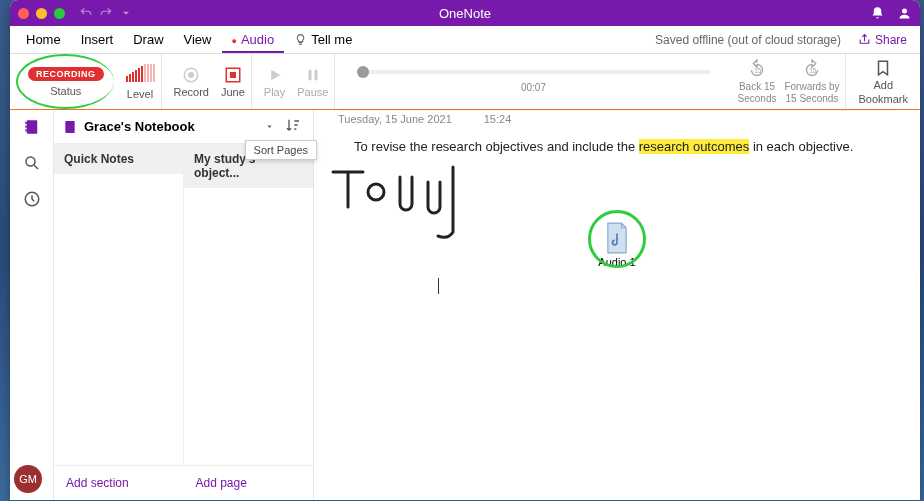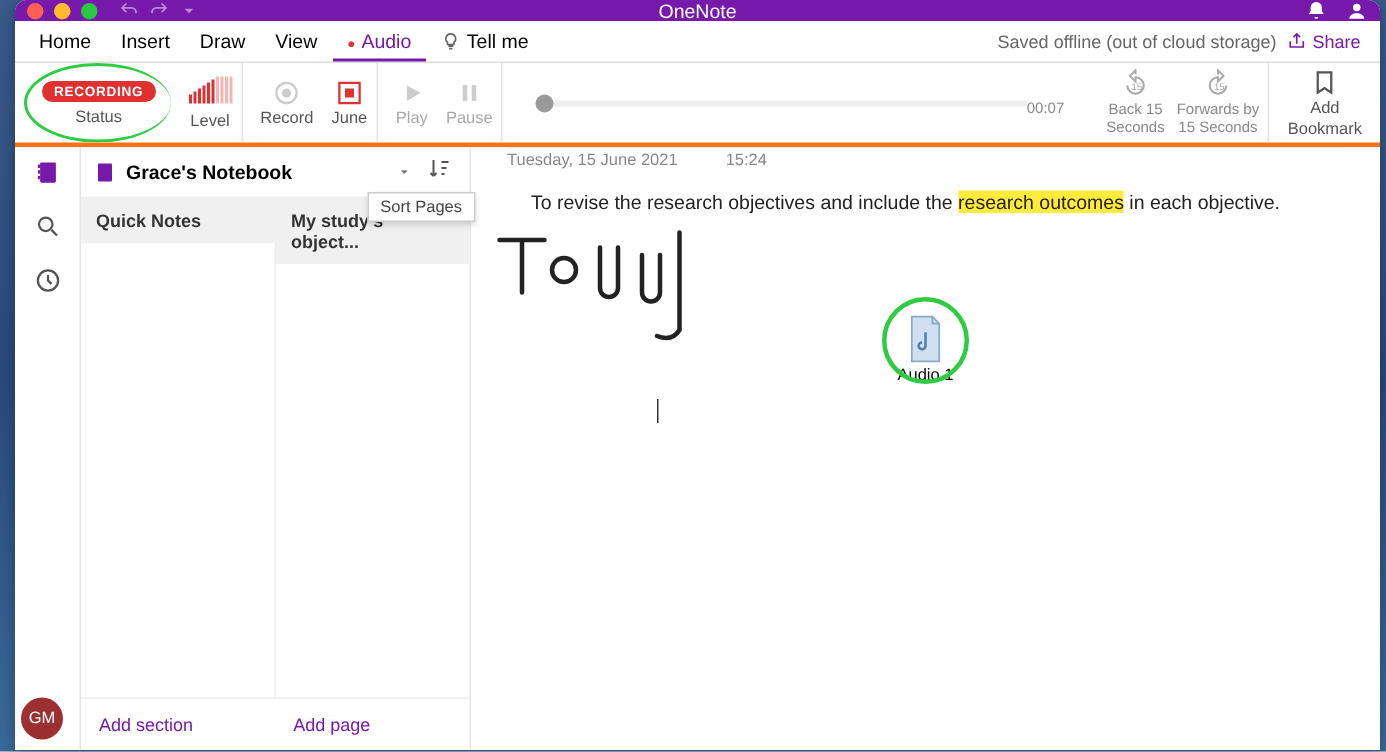--- a/index.html
+++ b/index.html
@@ -1,45 +1,45 @@
 <!DOCTYPE html>
 <html><head>
 <meta charset="utf-8">
 <style>
   * { box-sizing: border-box; margin: 0; padding: 0; font-family: -apple-system, BlinkMacSystemFont, "Segoe UI", sans-serif; }
   body { width: 924px; height: 501px; background: linear-gradient(180deg,#3a5a8a 0%,#2a4a7a 50%,#3a6a9a 100%); overflow: hidden; }
   .window { position: absolute; top: 0; left: 10px; width: 910px; height: 500px; background: #fff; border-radius: 8px 8px 0 0; overflow: hidden; display: flex; flex-direction: column; box-shadow: 0 2px 10px rgba(0,0,0,0.3); }
-  .titlebar { height: 14px; background: #7719AA; display: flex; align-items: center; padding: 0 8px; position: relative; }
+  .titlebar { height: 26px; background: #7719AA; display: flex; align-items: center; padding: 0 8px; position: relative; }
   .traffic { display: flex; gap: 7px; align-items: center; }
   .dot { width: 11px; height: 11px; border-radius: 50%; }
   .dot.red { background:#ff5f57;} .dot.yellow{background:#febc2e;} .dot.green{background:#28c840;}
   .history { display:flex; gap:6px; margin-left:14px; }
   .history svg { width:14px; height:14px; opacity:.5; }
   .title-center { position:absolute; left:50%; transform:translateX(-50%); color:#fff; font-size:13px; }
   .title-right { margin-left:auto; display:flex; gap:12px; align-items:center; }
   .title-right svg { width:15px; height:15px; fill:#fff; }
   .menubar { height:28px; background:#fff; border-bottom:1px solid #ddd; display:flex; align-items:center; padding:0 6px; font-size:13px; }
   .menubar .tab { padding:4px 10px; cursor:pointer; }
   .menubar .tab.active { color:#7719AA; border-bottom:2px solid #7719AA; margin-bottom:-1px; }
   .menubar .tab.audio::before { content:"●"; color:#e03030; font-size:9px; margin-right:4px; }
   .menubar .tellme svg { width:13px; height:13px; margin-right:4px; vertical-align:-2px; }
-  .menubar .right { margin-left:auto; display:flex; align-items:center; font-size:12px; }
+  .menubar .right { margin-left:auto; display:flex; align-items:center; gap:10px; font-size:12px; }
   .share-btn { color:#7719AA; display:flex; align-items:center; gap:4px; padding:2px 6px; border:1px solid transparent; }
-  .ribbon { height:56px; background:#fff; border-bottom:3px solid #f97316; display:flex; align-items:center; padding:0 6px; gap:6px; }
+  .ribbon { height:56px; background:#fff; border-bottom:1px solid #f97316; display:flex; align-items:center; padding:0 6px; gap:6px; }
   .rgroup { display:flex; flex-direction:column; align-items:center; justify-content:center; height:100%; padding:0 6px; border-right:1px solid #e5e5e5; }
   .rgroup:last-child { border-right:none; }
   .rec-badge { background:#e03030; color:#fff; font-size:9px; font-weight:600; padding:2px 8px; border-radius:9px; letter-spacing:.5px; }
   .rgroup .lbl { font-size:11px; color:#555; margin-top:4px; }
   .circle-hl { border:2px solid #2ecc40; border-radius:50%/50%; padding:4px 10px; }
   .bars { display:flex; gap:1px; align-items:flex-end; height:18px; margin-bottom:2px;}
   .bars span{ width:2px; background:#e03030;}
   .btns { display:flex; gap:12px; }
   .iconbtn { display:flex; flex-direction:column; align-items:center; font-size:11px; color:#555; gap:2px;}
   .iconbtn svg { width:18px; height:18px; }
-  .prog-wrap { flex:1; display:flex; flex-direction:row; align-items:center; padding:0 16px; }
+  .prog-wrap { flex:1; display:flex; flex-direction:column; align-items:center; padding:0 16px; }
   .prog { width:100%; height:4px; background:#eee; border-radius:2px; position:relative; }
   .prog::before{content:"";position:absolute;left:0;top:-4px;width:12px;height:12px;border-radius:50%;background:#999;}
   .prog-time { font-size:10px; color:#888; margin-top:8px; }
   .skipgrp { display:flex; gap:8px; }
   .skipbtn { display:flex; flex-direction:column; align-items:center; font-size:10px; color:#888; line-height:1.2;}
   .skipbtn svg{width:22px;height:22px;stroke:#aaa;fill:none;}
   .content { flex:1; display:flex; overflow:hidden; }
   .leftrail { width:44px; background:#fff; border-right:1px solid #e5e5e5; display:flex; flex-direction:column; align-items:center; padding-top:8px; gap:18px; }
   .leftrail svg { width:18px; height:18px; stroke:#555; fill:none; }
   .leftrail .nb { fill:#7719AA; stroke:none; }

